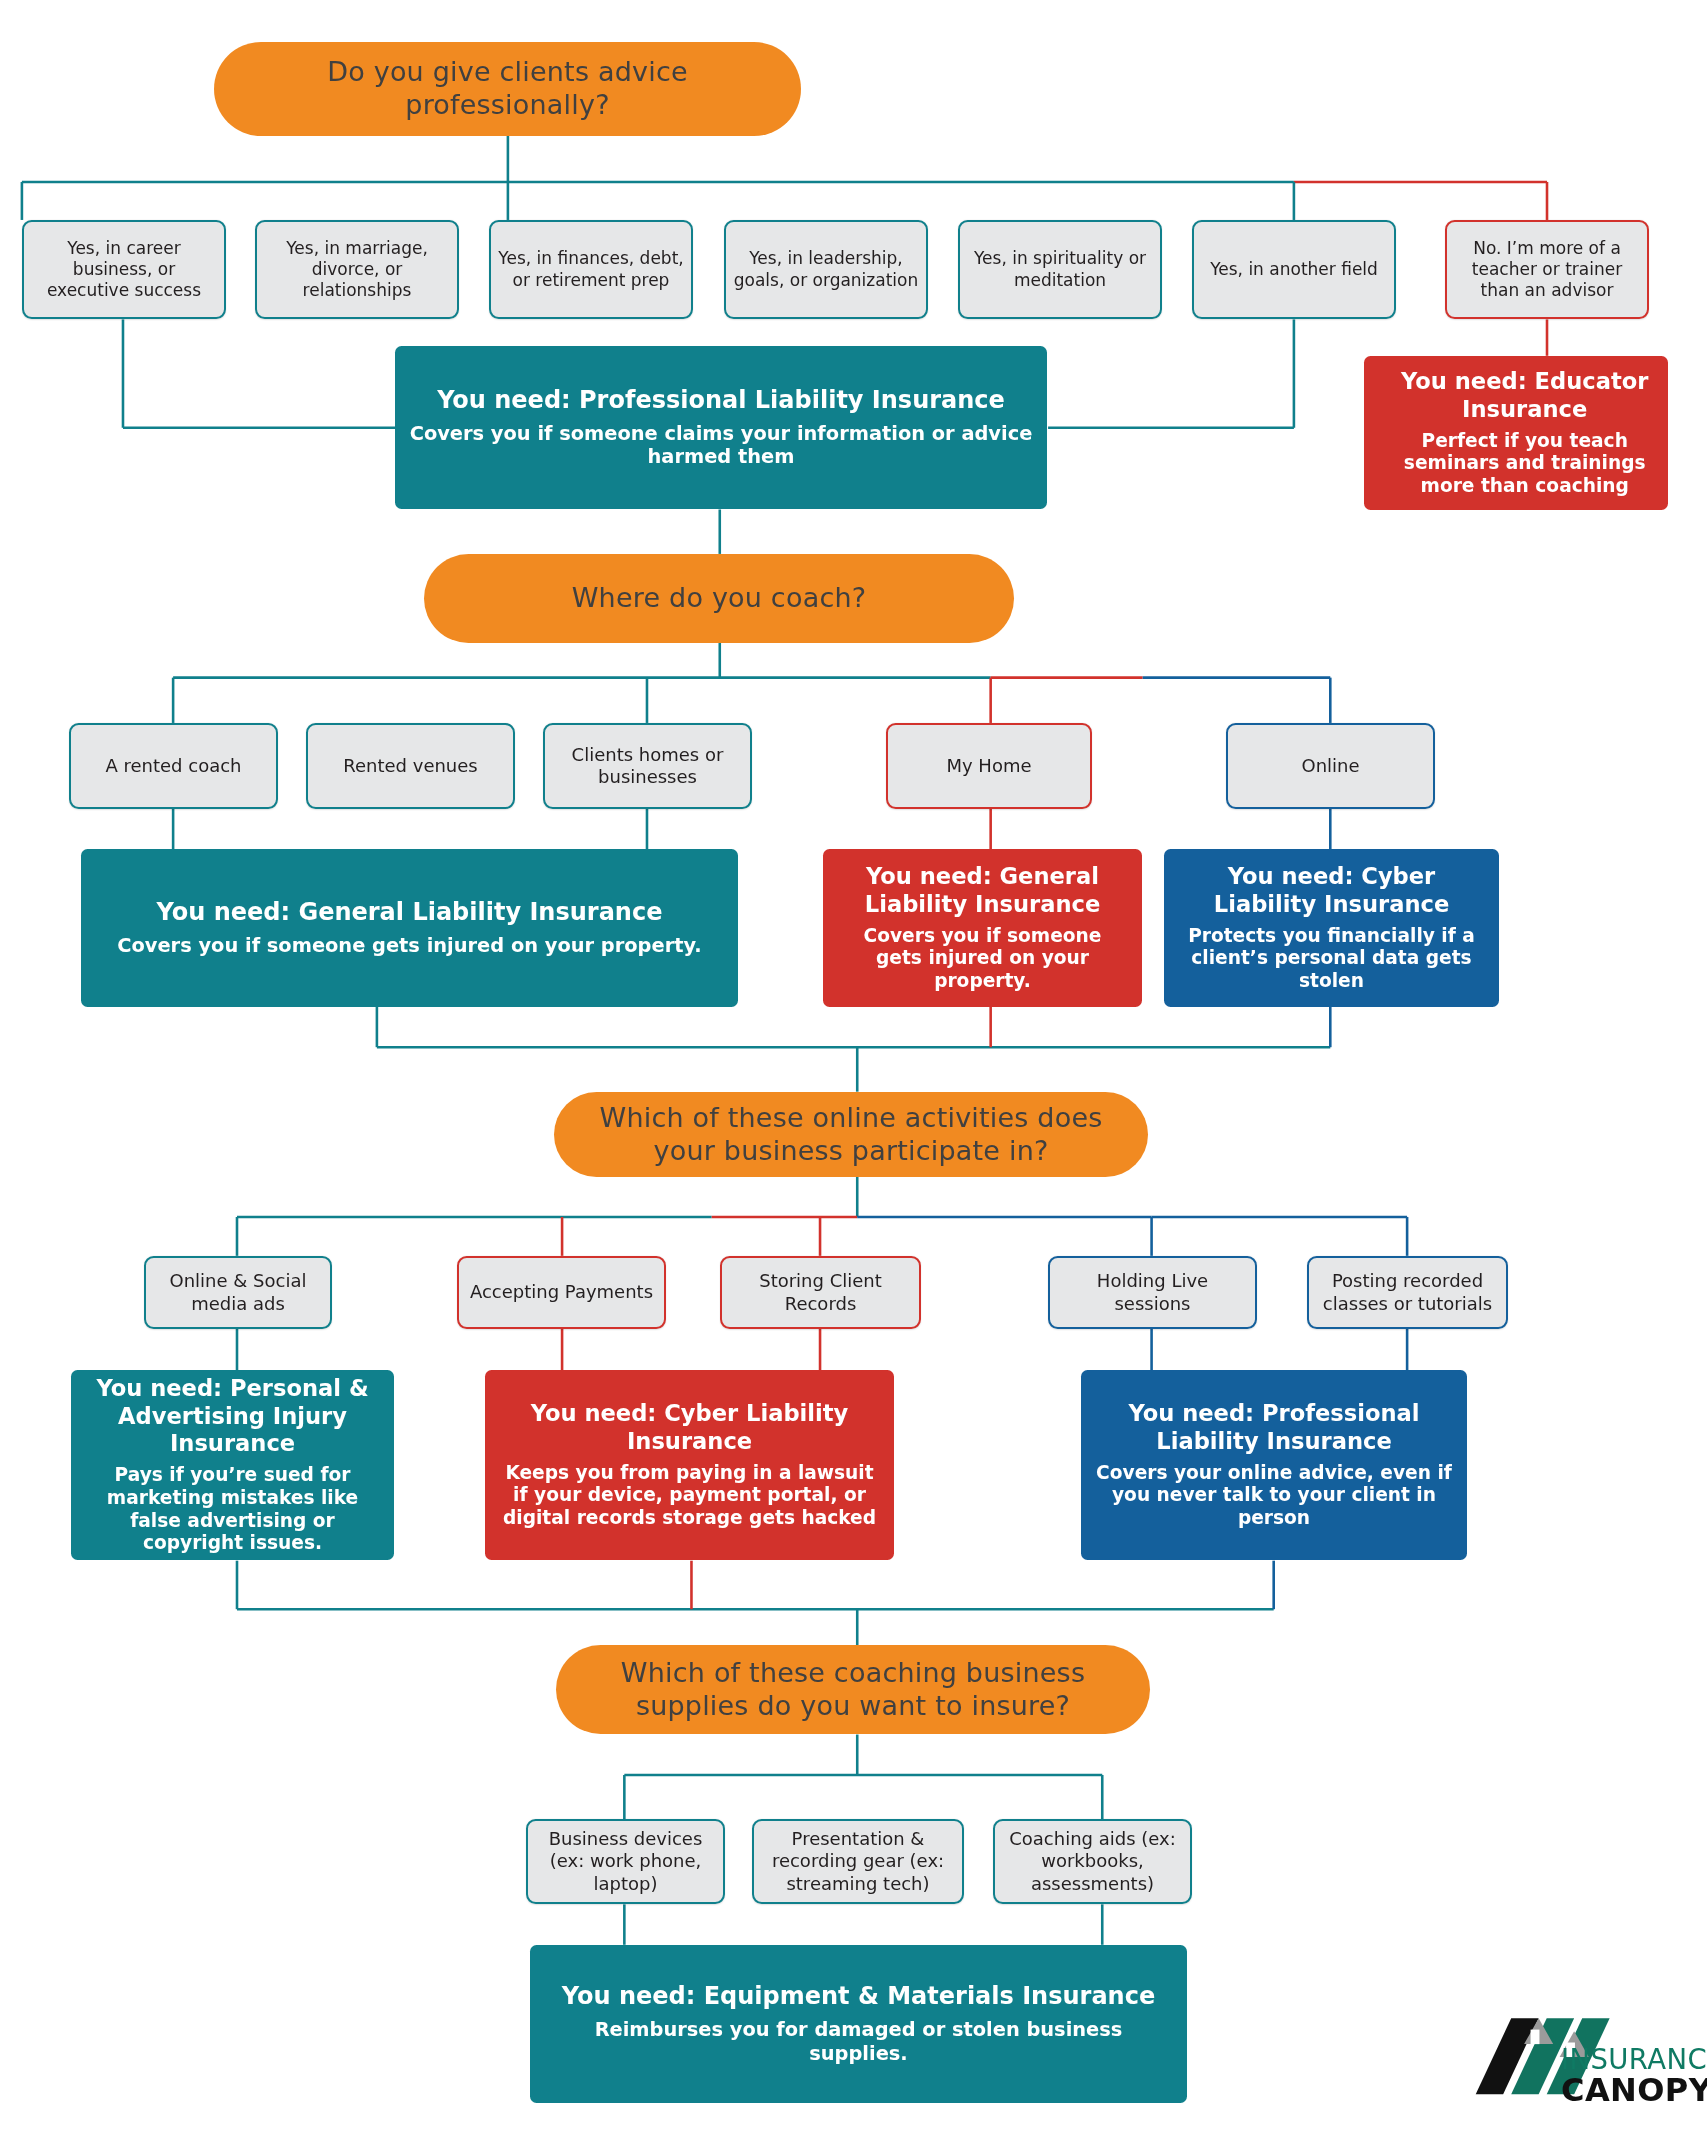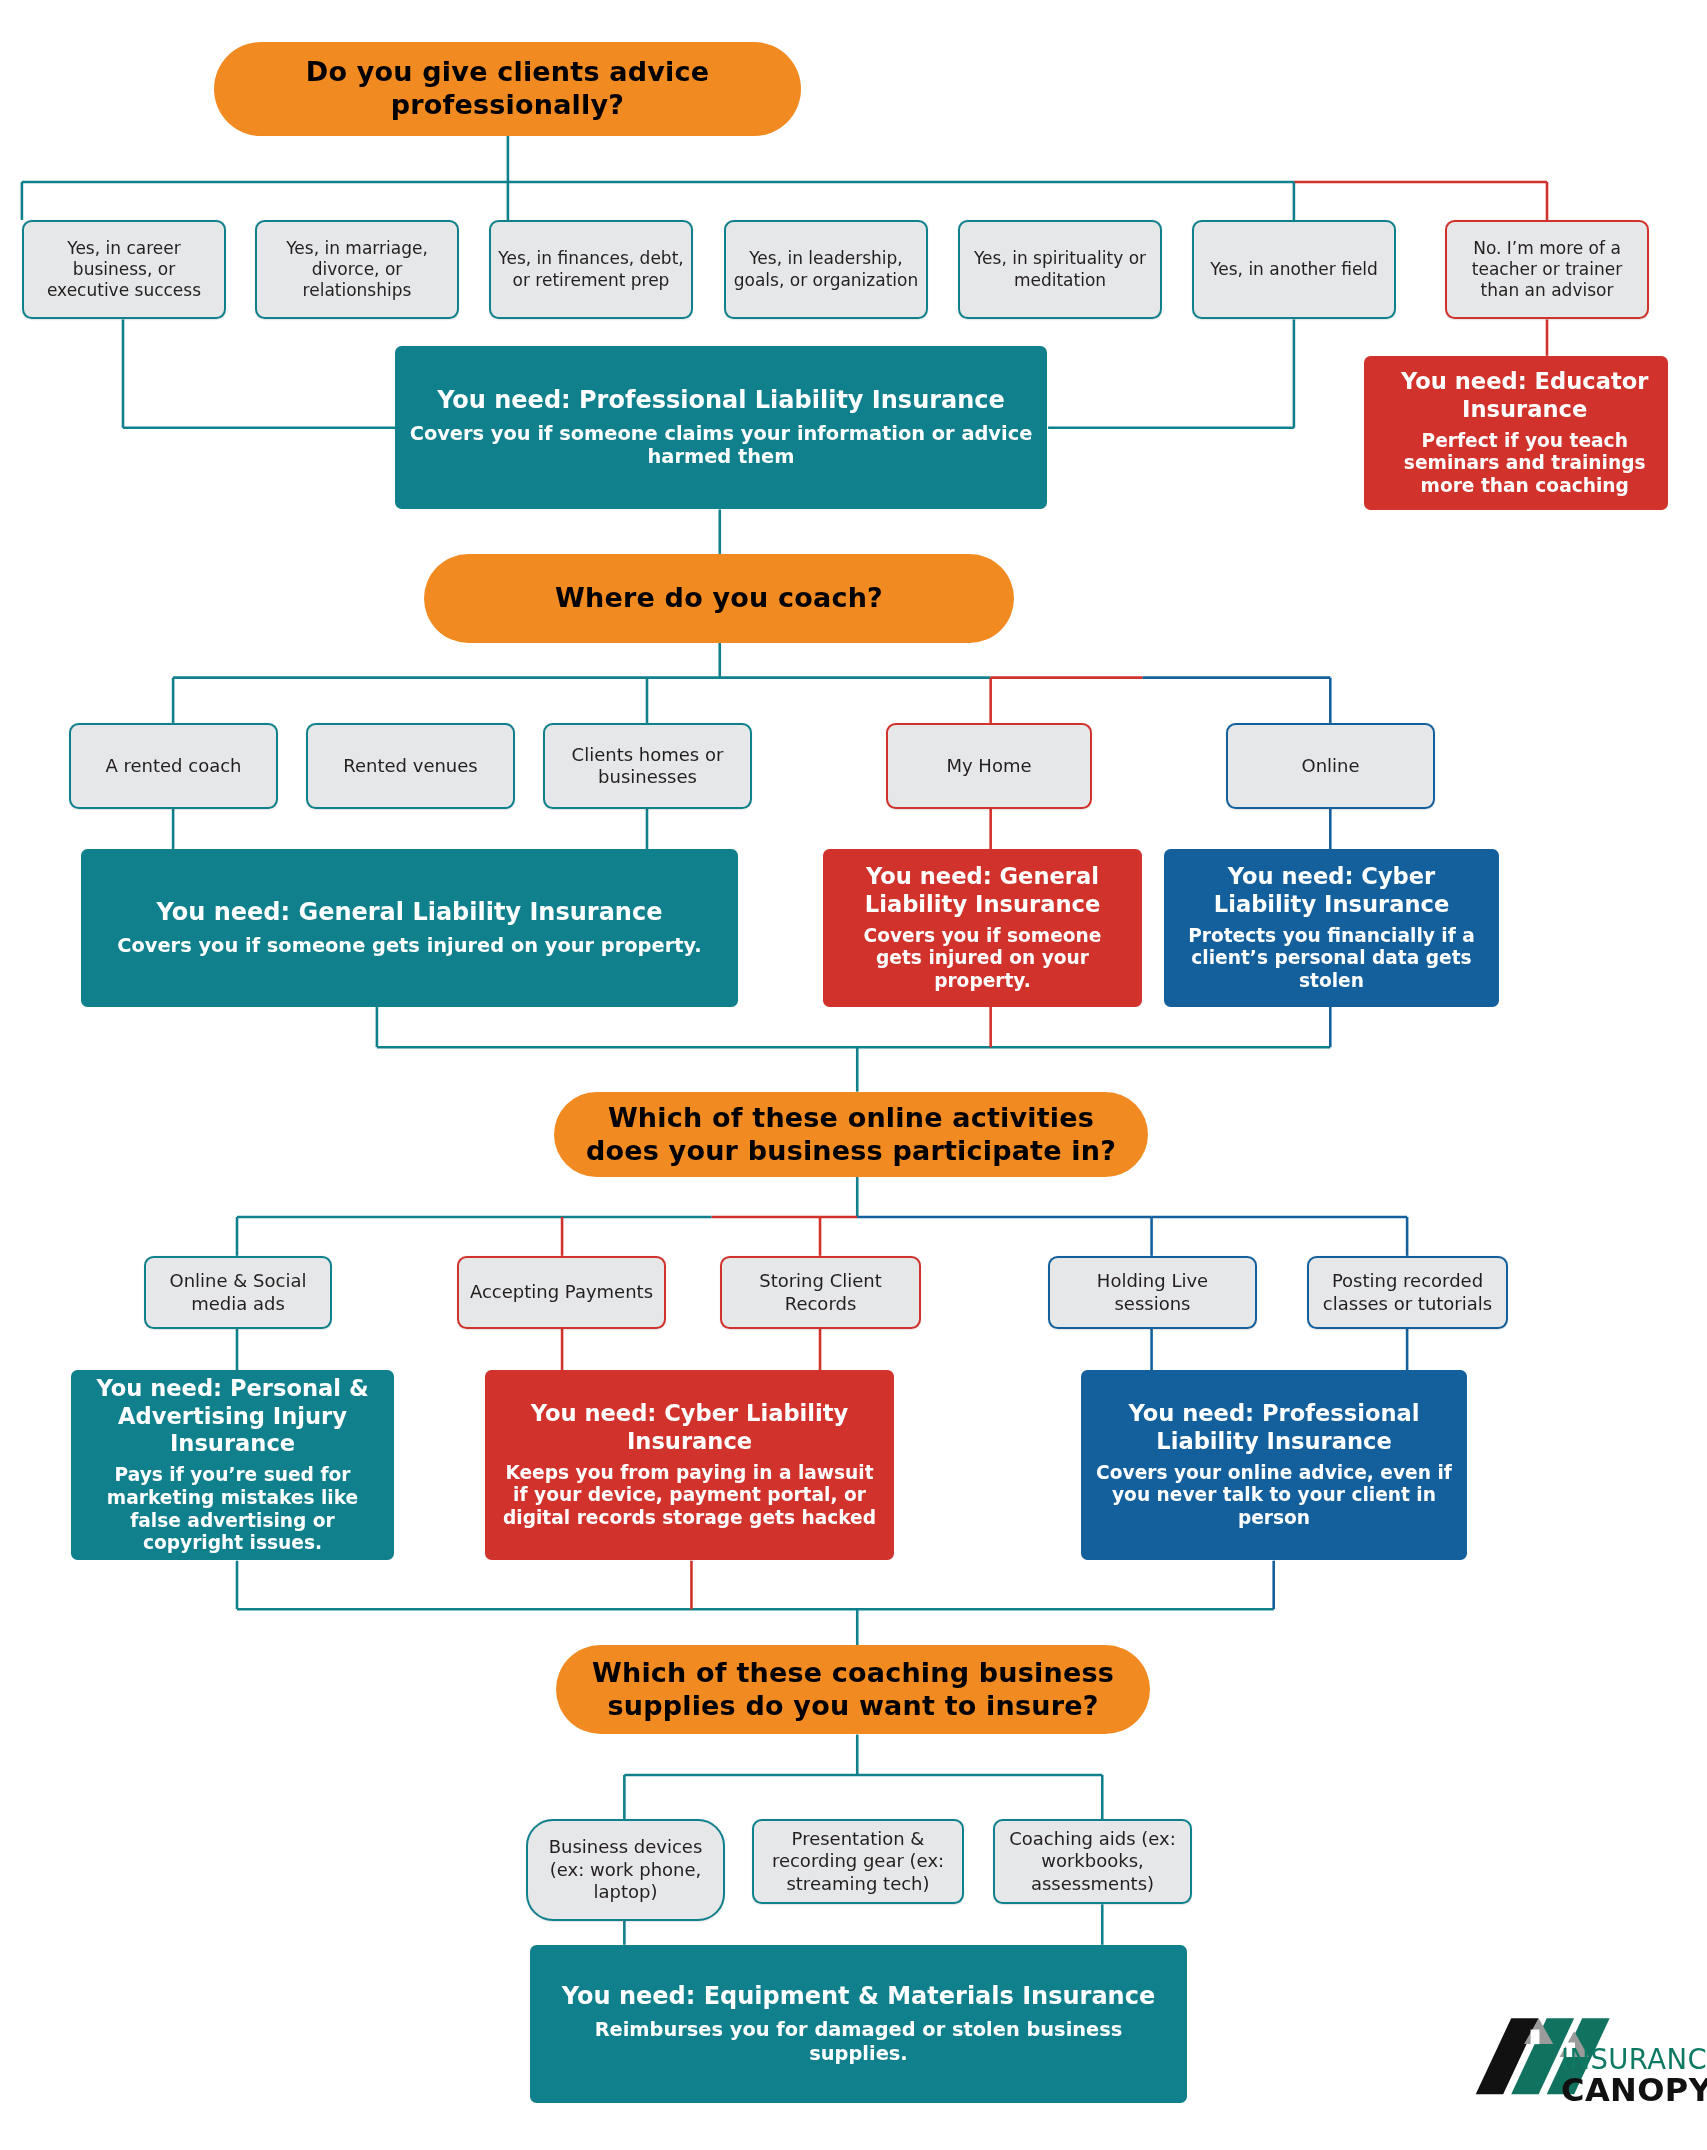--- a/index.html
+++ b/index.html
@@ -14,22 +14,22 @@
   #wires{position:absolute;left:0;top:0;width:1708px;height:2151px;pointer-events:none;}
 
   
   .node{position:absolute;box-sizing:border-box;display:flex;flex-direction:column;
         align-items:center;justify-content:center;text-align:center;}
 
   
   .pill{
     background:#F18A21;
     border-radius:808px;
-    color:#000000;
-    font-weight:700;
+    color:#404040;
+    font-weight:400;
     letter-spacing:0.2px;
     line-height:1.22;
     padding:0 27.5px;
   }
 
   
   .opt{
     background:#E6E7E8;
     border:2.4px solid #10808C;
     border-radius:9.7px;
@@ -260,21 +260,21 @@
 
   <div class="node res blue narrow" style="left:1081px;top:1370px;width:386px;height:190px;">
     <div class="t">You need: Professional Liability Insurance</div>
     <div class="d">Covers your online advice, even if you never talk to your client in person</div>
   </div>
 
   <div class="node pill f-q2" style="left:556px;top:1645px;width:594px;height:89px;">
     <span>Which of these coaching business supplies do you want to insure?</span>
   </div>
 
-  <div class="node opt f-opt" style="left:526px;top:1819px;width:199px;height:102px;border-radius:27px;">
+  <div class="node opt f-opt" style="left:526px;top:1819px;width:199px;height:85px;">
     <span>Business devices (ex: work phone, laptop)</span>
   </div>
   <div class="node opt f-opt" style="left:752px;top:1819px;width:212px;height:85px;">
     <span>Presentation &amp; recording gear (ex: streaming tech)</span>
   </div>
   <div class="node opt f-opt" style="left:993px;top:1819px;width:199px;height:85px;">
     <span>Coaching aids (ex: workbooks, assessments)</span>
   </div>
 
   <div class="node res teal wide" style="left:530px;top:1945px;width:657px;height:158px;">

